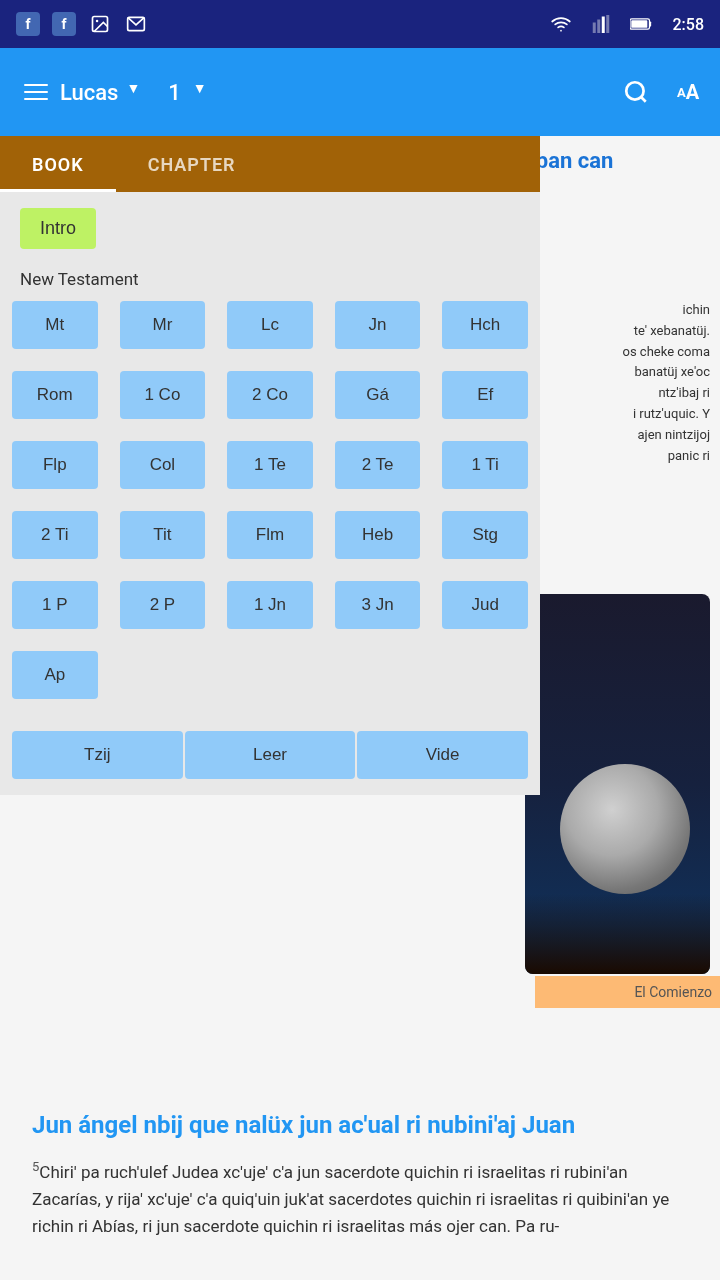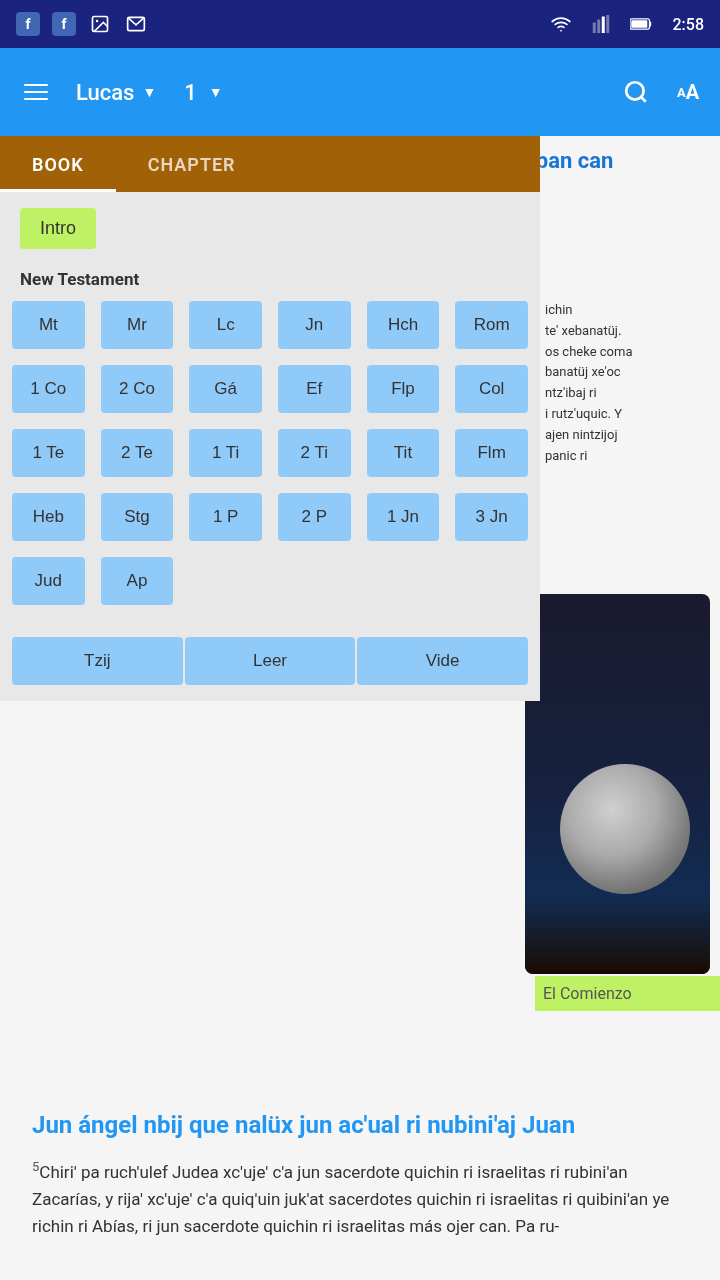--- a/index.html
+++ b/index.html
@@ -57,22 +57,22 @@
     }
     .hamburger-btn {
       width: 40px; height: 40px;
       display: flex; flex-direction: column; justify-content: center; align-items: center;
       gap: 5px; cursor: pointer;
     }
     .hamburger-line {
       width: 24px; height: 2px; background: white; border-radius: 1px;
     }
     .app-bar-title {
-      display: flex; align-items: center; gap: 8px;
-      margin-left: 20px; flex: 1;
+      display: flex; align-items: flex-start; gap: 8px;
+      margin-left: 4px; flex: 1;
       font-size: 22px; font-weight: 500;
     }
     .dropdown-arrow {
       font-size: 14px;
     }
     .app-bar-actions {
       display: flex; gap: 20px; align-items: center;
     }
     .action-icon {
       width: 32px; height: 32px;
@@ -123,29 +123,29 @@
       font-size: 18px;
       cursor: pointer;
       color: #333;
       display: inline-block;
     }
 
     
     .section-header {
       padding: 12px 20px 8px;
       font-size: 17px;
-      font-weight: 700;
+      font-weight: 400;
       color: #333;
     }
 
     
     .book-grid {
       display: grid;
-      grid-template-columns: repeat(6, 1fr);
-      gap: 16px;
+      grid-template-columns: repeat(5, 1fr);
+      gap: 22px;
       padding: 4px 12px 8px;
     }
     .book-btn {
       background: #90CAF9;
       border: none;
       border-radius: 4px;
       padding: 14px 4px;
       font-size: 17px;
       cursor: pointer;
       color: #333;
@@ -229,20 +229,21 @@
     
     .bg-bible-content {
       position: absolute;
       top: 260px;
       right: 0;
       width: 180px;
       padding: 10px;
       font-size: 14px;
       color: #333;
       line-height: 1.6;
+      text-align: right;
     }
   </style>
 </head>
 <body>
 
 <div class="page">
 
   <div class="status-bar">
     <div class="status-bar-left">
       <div class="fb-icon">f</div>
@@ -324,21 +325,21 @@
     ntz'ibaj ri<br>
     i rutz'uquic. Y<br>
     ajen nintzijoj<br>
     panic ri
   </div>
 
   <div style="position:absolute;top:594px;right:10px;width:185px;height:380px;background:linear-gradient(to bottom,#1a1a2e,#16213e,#0f3460);border-radius:8px;overflow:hidden;">
     <div style="position:absolute;bottom:80px;right:20px;width:130px;height:130px;background:radial-gradient(circle at 40% 35%,#d0d0d0,#aaa 40%,#777 70%,#555 100%);border-radius:50%;"></div>
     <div style="position:absolute;bottom:0;left:0;right:0;height:80px;background:linear-gradient(to top,#1a0a00,transparent);"></div>
   </div>
-  <div style="position:absolute;top:976px;right:0;width:185px;text-align:left;padding:8px;background:#bef264;font-size:16px;color:#555;">El Comienzo</div>
+  <div style="position:absolute;top:976px;right:0;width:185px;text-align:right;padding:8px;background:#fdba74;font-size:14px;color:#555;">El Comienzo</div>
 
   <div class="overlay-container">
     <div class="panel">
 
       <div class="tabs">
         <div class="tab active">
           <span>BOOK</span>
         </div>
         <div class="tab inactive">
           <span>CHAPTER</span>

